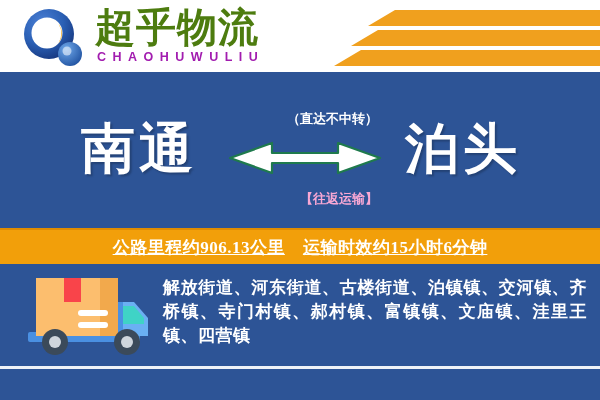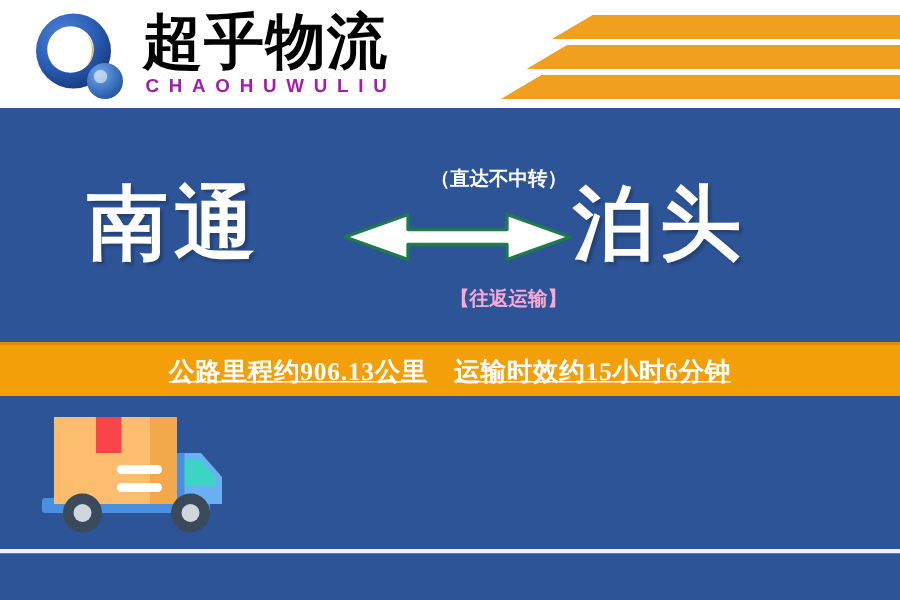--- a/index.html
+++ b/index.html
@@ -39,21 +39,21 @@
   .logo-mark svg { display: block; }
 
   .brand-cn {
     position: absolute;
     left: 95px;
     top: 6px;
     font-family: "Liberation Serif", "DejaVu Serif", serif;
     font-size: 40px;
     font-weight: bold;
     letter-spacing: 1px;
-    color: #000000;
+    color: #4d7c0f;
     line-height: 44px;
     white-space: nowrap;
   }
   .brand-en {
     position: absolute;
     left: 97px;
     top: 50px;
     font-family: "Liberation Sans", "DejaVu Sans", sans-serif;
     font-size: 12.5px;
     font-weight: bold;
@@ -92,20 +92,21 @@
     position: absolute;
     top: 28px;
     font-family: "Liberation Serif", "DejaVu Serif", serif;
     font-size: 54px;
     font-weight: bold;
     color: #ffffff;
     line-height: 66px;
     letter-spacing: 4px;
     white-space: nowrap;
     text-shadow: 2px 2px 2px rgba(0,0,0,0.22);
+    margin-left: 23px;
   }
   .city-origin { left: 58px; }
   .city-dest   { left: 382px; }
 
   .arrow-group {
     position: absolute;
     left: 232px;
     top: 14px;
     width: 146px;
     height: 112px;
@@ -299,18 +300,19 @@
         <rect x="56" y="36" width="30" height="6" rx="3" fill="#ffffff"></rect>
         <rect x="56" y="48" width="30" height="6" rx="3" fill="#ffffff"></rect>
 
         <circle cx="33" cy="68" r="13" fill="#3b4a5a"></circle>
         <circle cx="33" cy="68" r="6" fill="#cfd6dd"></circle>
         <circle cx="105" cy="68" r="13" fill="#3b4a5a"></circle>
         <circle cx="105" cy="68" r="6" fill="#cfd6dd"></circle>
       </svg>
     </div>
 
+    <div class="coverage-text">解放街道、河东街道、古楼街道、泊镇镇、交河镇、齐桥镇、寺门村镇、郝村镇、富镇镇、文庙镇、洼里王镇、四营镇</div>
   </div>
 
   <div class="footer-rule"></div>
   <div class="footer-space"></div>
 
 </div>
 
 </body></html>

